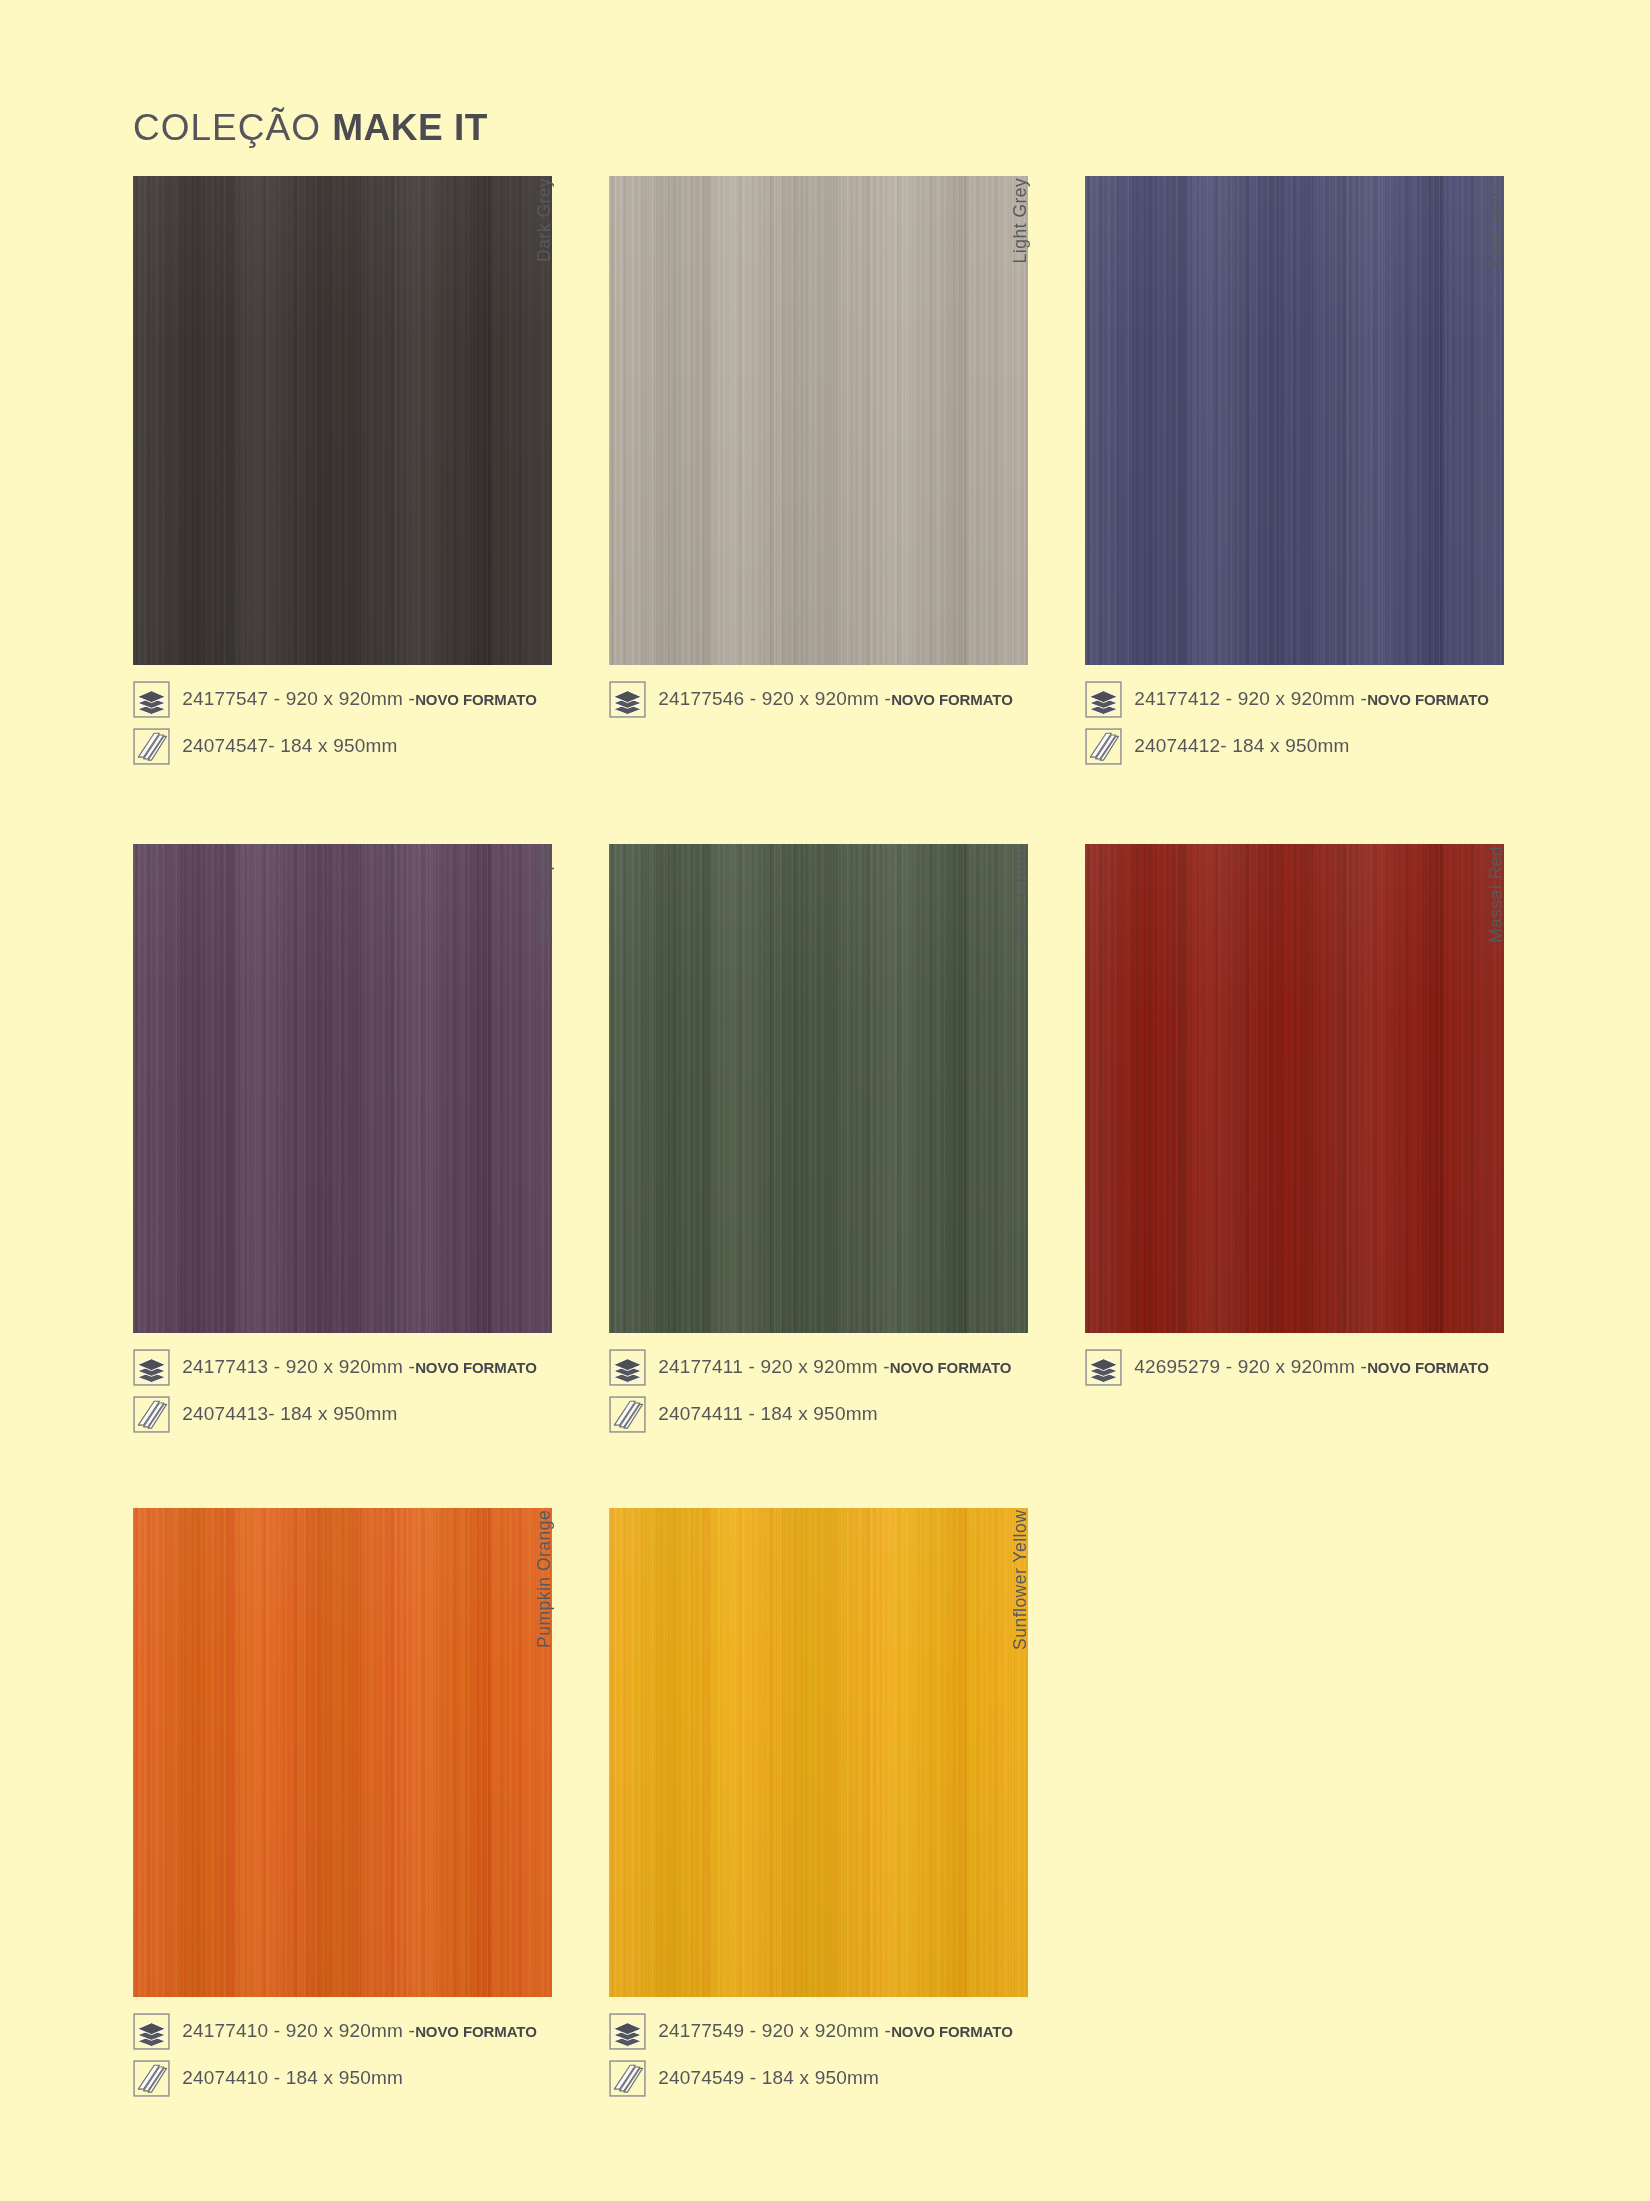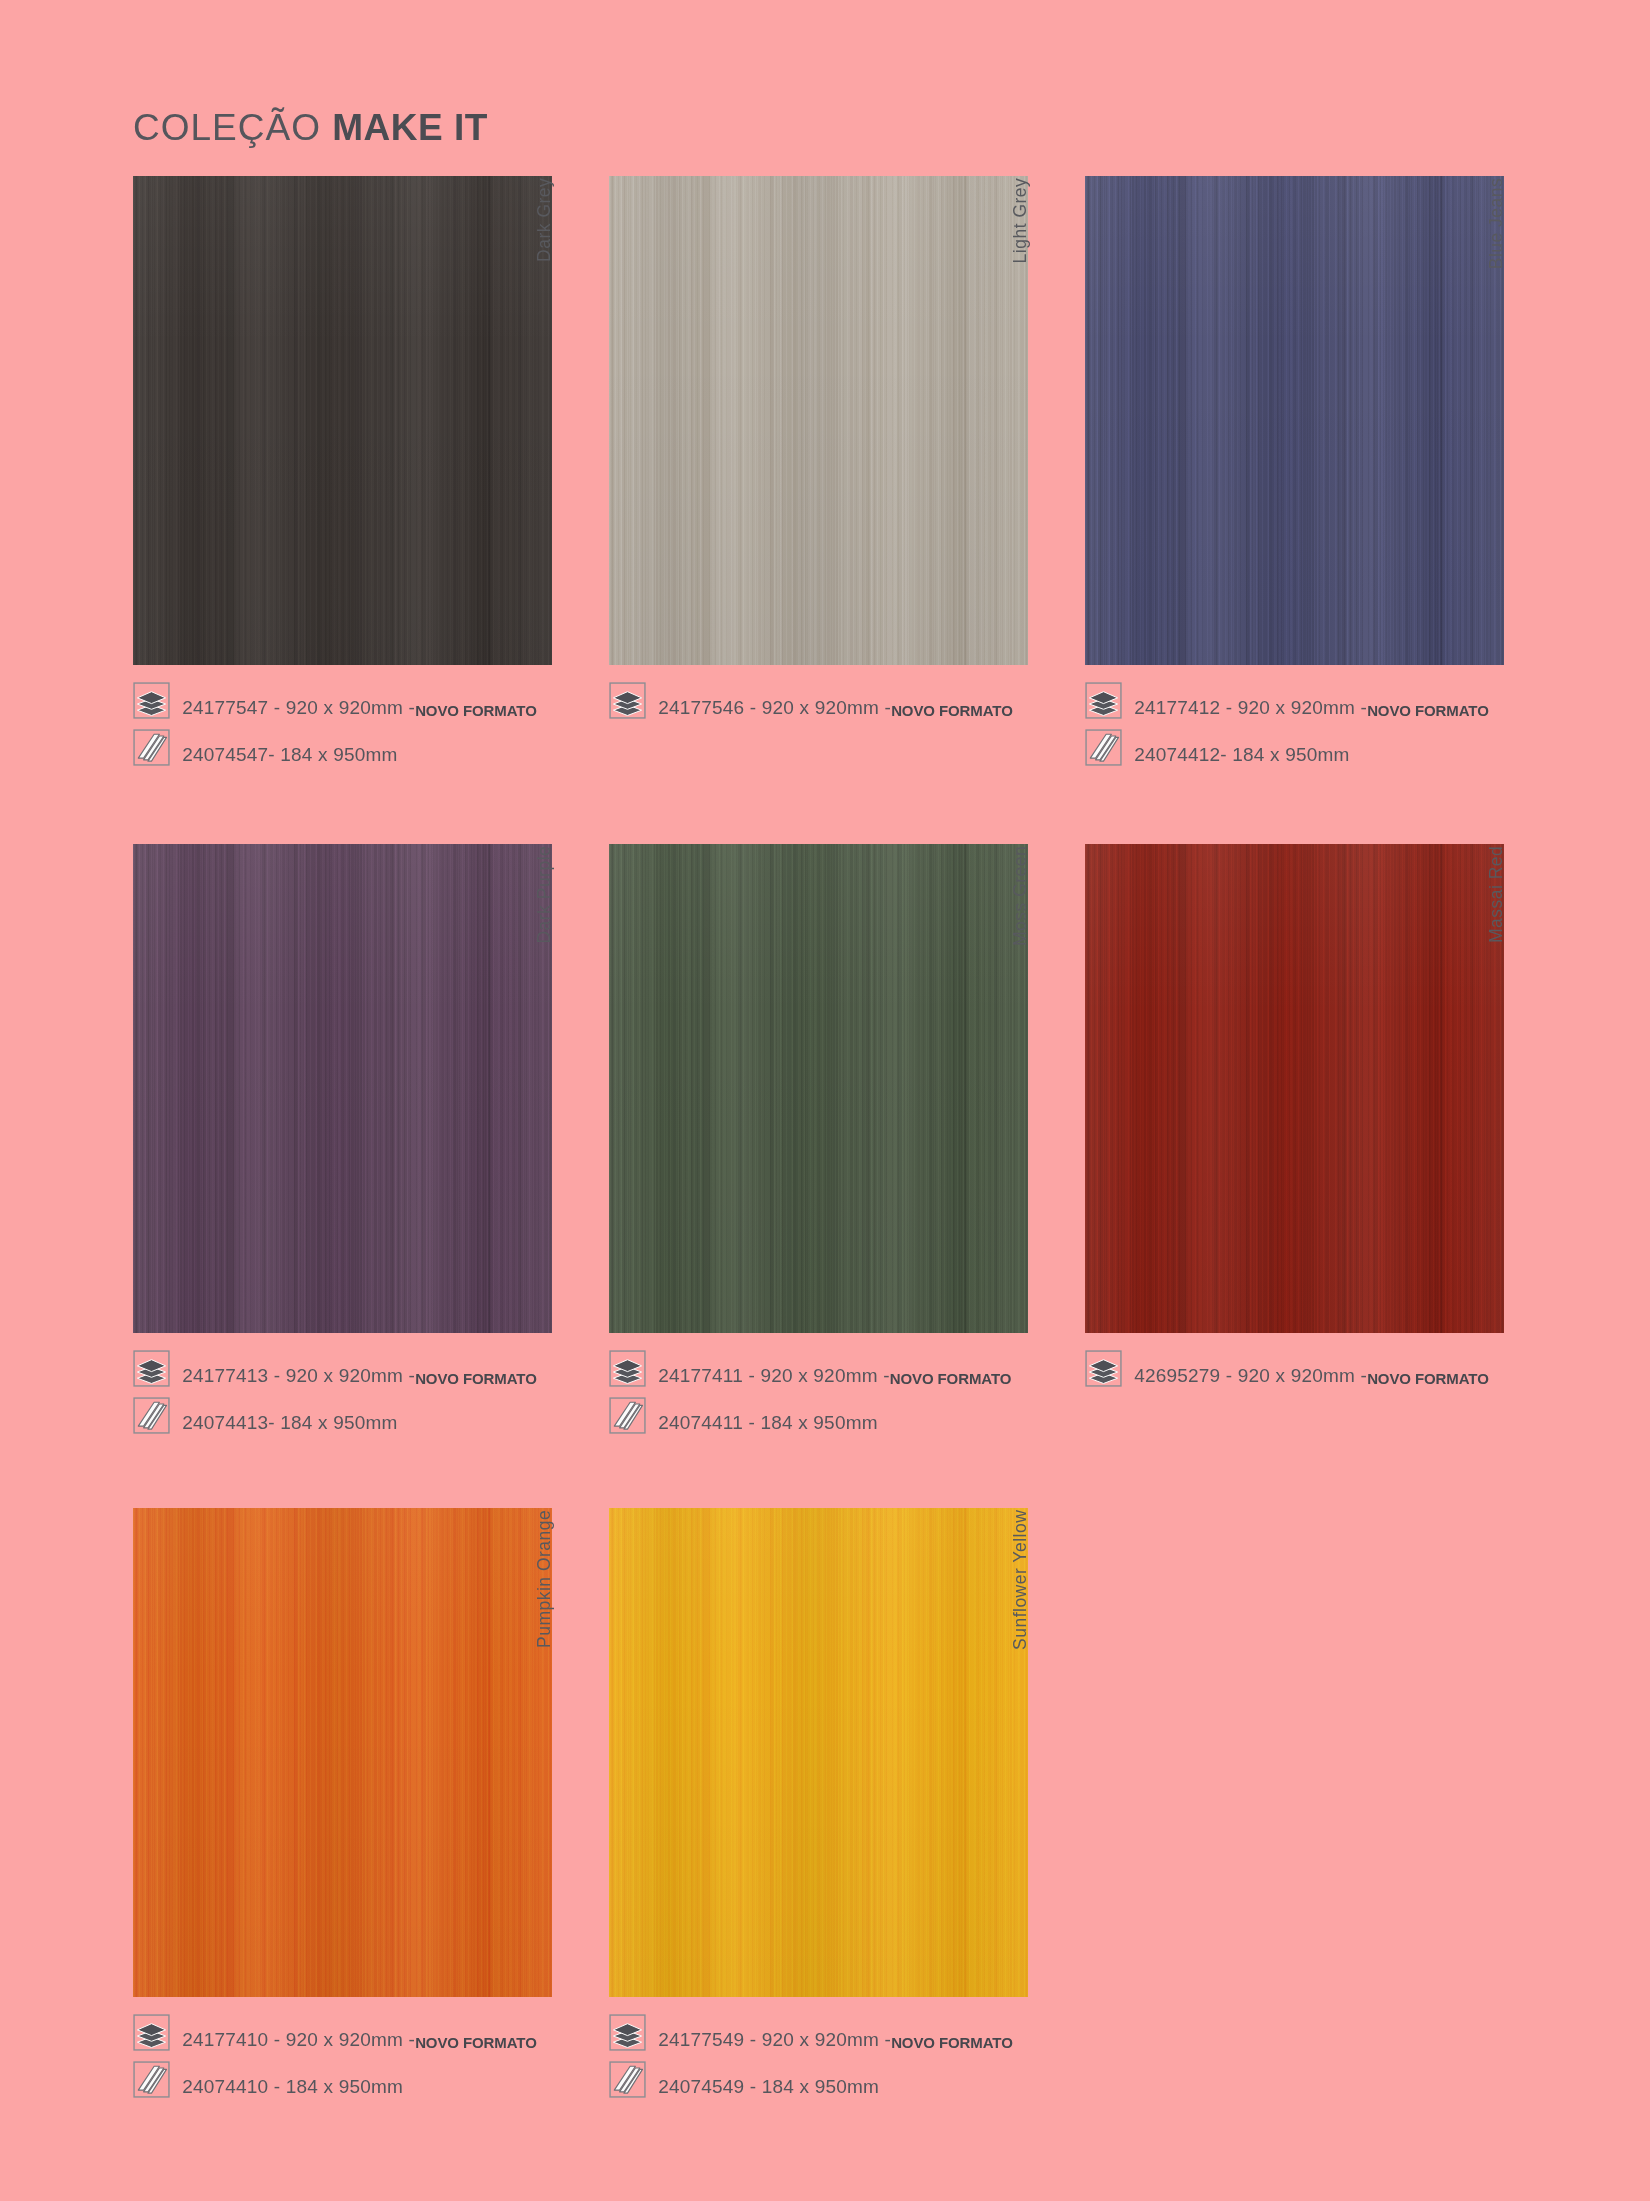--- a/index.html
+++ b/index.html
@@ -2,21 +2,21 @@
 <html style="font-size:14px"><head>
 <meta charset="utf-8">
 <style>
   * { margin:0; padding:0; box-sizing:border-box; }
   html, body {
     width:1651px; height:2201px;
     background:#ffffff;
     font-family:"Liberation Sans", sans-serif;
     -webkit-font-smoothing:antialiased;
   }
-  .page { position:relative; width:1651px; height:2201px; background:#fca5a5; }
+  .page { position:relative; width:1651px; height:2201px; background:#fef9c3; }
 
   
   .title {
     position:absolute; left:133px; top:107px;
     font-size:37px; letter-spacing:1px;
     color:#55565c; font-weight:400; white-space:nowrap;
   }
   .title .strong { font-weight:700; color:#4b4c52; letter-spacing:0.5px; }
 
   
@@ -70,21 +70,21 @@
     width:489px; height:38px;
     transform-origin:left bottom;
     transform:rotate(-90deg);
     font-size:17.5px; color:#58595e; letter-spacing:0.5px;
     text-align:right; line-height:38px; padding-right:1.7px;
     white-space:nowrap;
   }
 
   
   .codes { position:absolute; left:0; top:503px; width:472px; }
-  .code-row { display:flex; align-items:flex-end; height:40px; margin-bottom:7px; }
+  .code-row { display:flex; align-items:center; height:40px; margin-bottom:7px; }
   .code-row .ico { width:37px; height:37px; flex:0 0 37px; margin-right:12.2px; }
   .code-row .txt {
     font-size:19px; color:#55565c; white-space:nowrap; letter-spacing:0.2px;
   }
   .code-row .novo { font-size:15px; font-weight:700; letter-spacing:-0.1px; color:#46474d; }
 
   svg { display:block; }
 </style>
 </head>
 <body>

